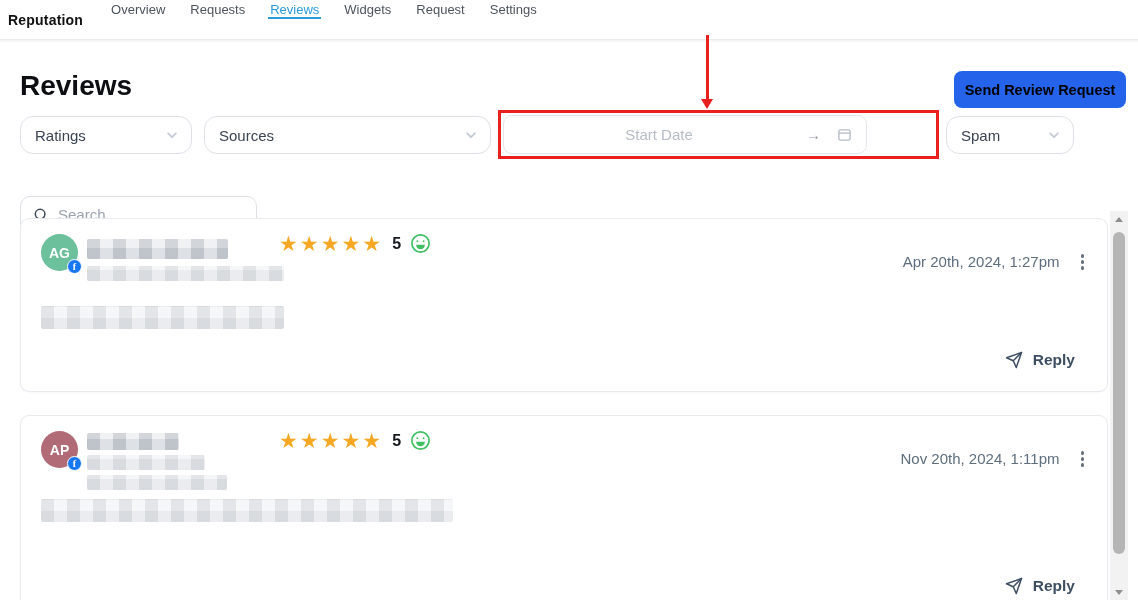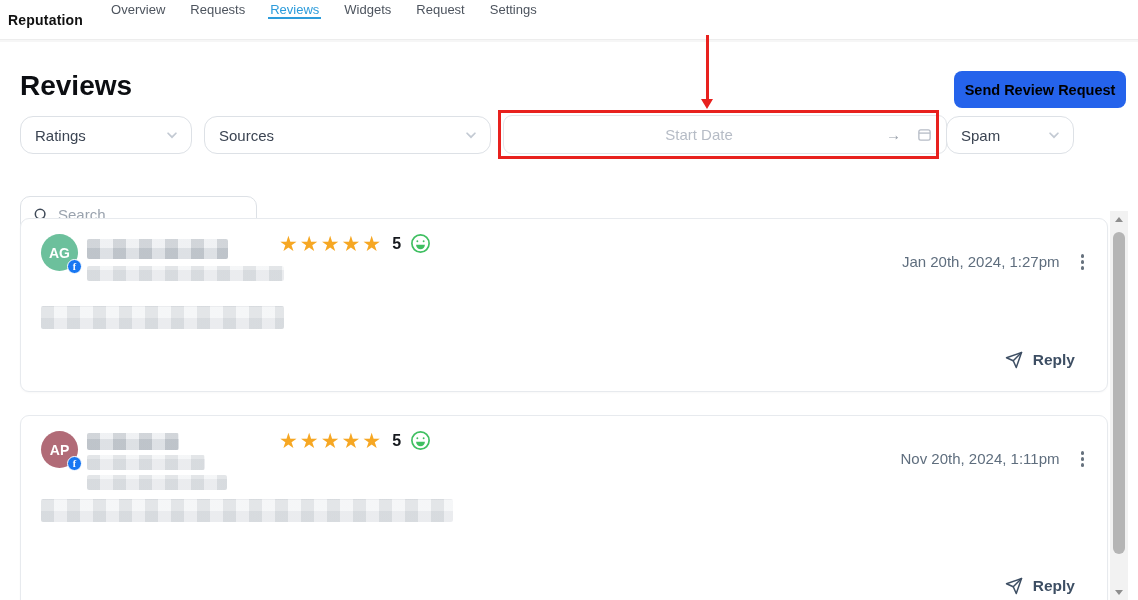--- a/index.html
+++ b/index.html
@@ -46,21 +46,21 @@
     position:absolute; left:498px; top:110px; width:441px; height:49px;
     border:3px solid #e8211e; pointer-events:none; z-index:5;
   }
   .annotation-arrow { position:absolute; left:706px; top:35px; width:3px; height:66px; background:#e8211e; z-index:5; pointer-events:none; }
   .annotation-arrow::after {
     content:""; position:absolute; left:-5px; top:64px;
     border-left:6.5px solid transparent; border-right:6.5px solid transparent;
     border-top:10px solid #e8211e;
   }
   .daterange {
-    position:absolute; left:503px; top:115px; width:444px; height:39px;
+    position:absolute; left:503px; top:115px; width:364px; height:39px;
     background:#fff; border:1px solid #e3e6ea; border-radius:9px;
     display:flex; align-items:center; padding:0 14px; cursor:pointer;
   }
   .daterange .ph { flex:1; text-align:center; font-size:15px; color:#b6bcc6; }
   .daterange .arrow { color:#9aa1ab; font-size:15px; padding:0 6px; }
   .cal-icon { width:15px; height:15px; color:#b6bcc6; margin-left:10px; flex:0 0 auto; }
   
   .searchbox {
     position:absolute; left:20px; top:160px; width:237px; height:37px;
     background:#fff; border:1px solid #dde1e6; border-radius:10px;
@@ -194,21 +194,21 @@
     <span class="stars">★★★★★</span>
     <span class="rating-num">5</span>
     <svg class="smiley" viewBox="0 0 20 20" fill="none" stroke="currentColor" stroke-width="1.6">
         <circle cx="10" cy="10" r="8.2"></circle>
         <circle cx="7" cy="7.8" r="0.9" fill="currentColor" stroke="none"></circle>
         <circle cx="13" cy="7.8" r="0.9" fill="currentColor" stroke="none"></circle>
         <path d="M5.8 11.2h8.4a4.2 4.2 0 0 1-8.4 0z" fill="currentColor" stroke="none"></path>
       </svg>
   </div>
   <div class="card-meta">
-    <span class="timestamp">Jan 20th, 2024, 1:27pm</span>
+    <span class="timestamp">Apr 20th, 2024, 1:27pm</span>
     <div class="kebab">
         <i></i>
         <i></i>
         <i></i>
       </div>
   </div>
   <div class="redact light" style="left:20px; top:87px; width:243px; height:23px;"></div>
   <div class="reply-row">
     <svg class="send-icon" viewBox="0 0 24 24" fill="none" stroke="currentColor" stroke-width="2" stroke-linejoin="round" stroke-linecap="round">
         <path d="M22 2L11 13"></path>

